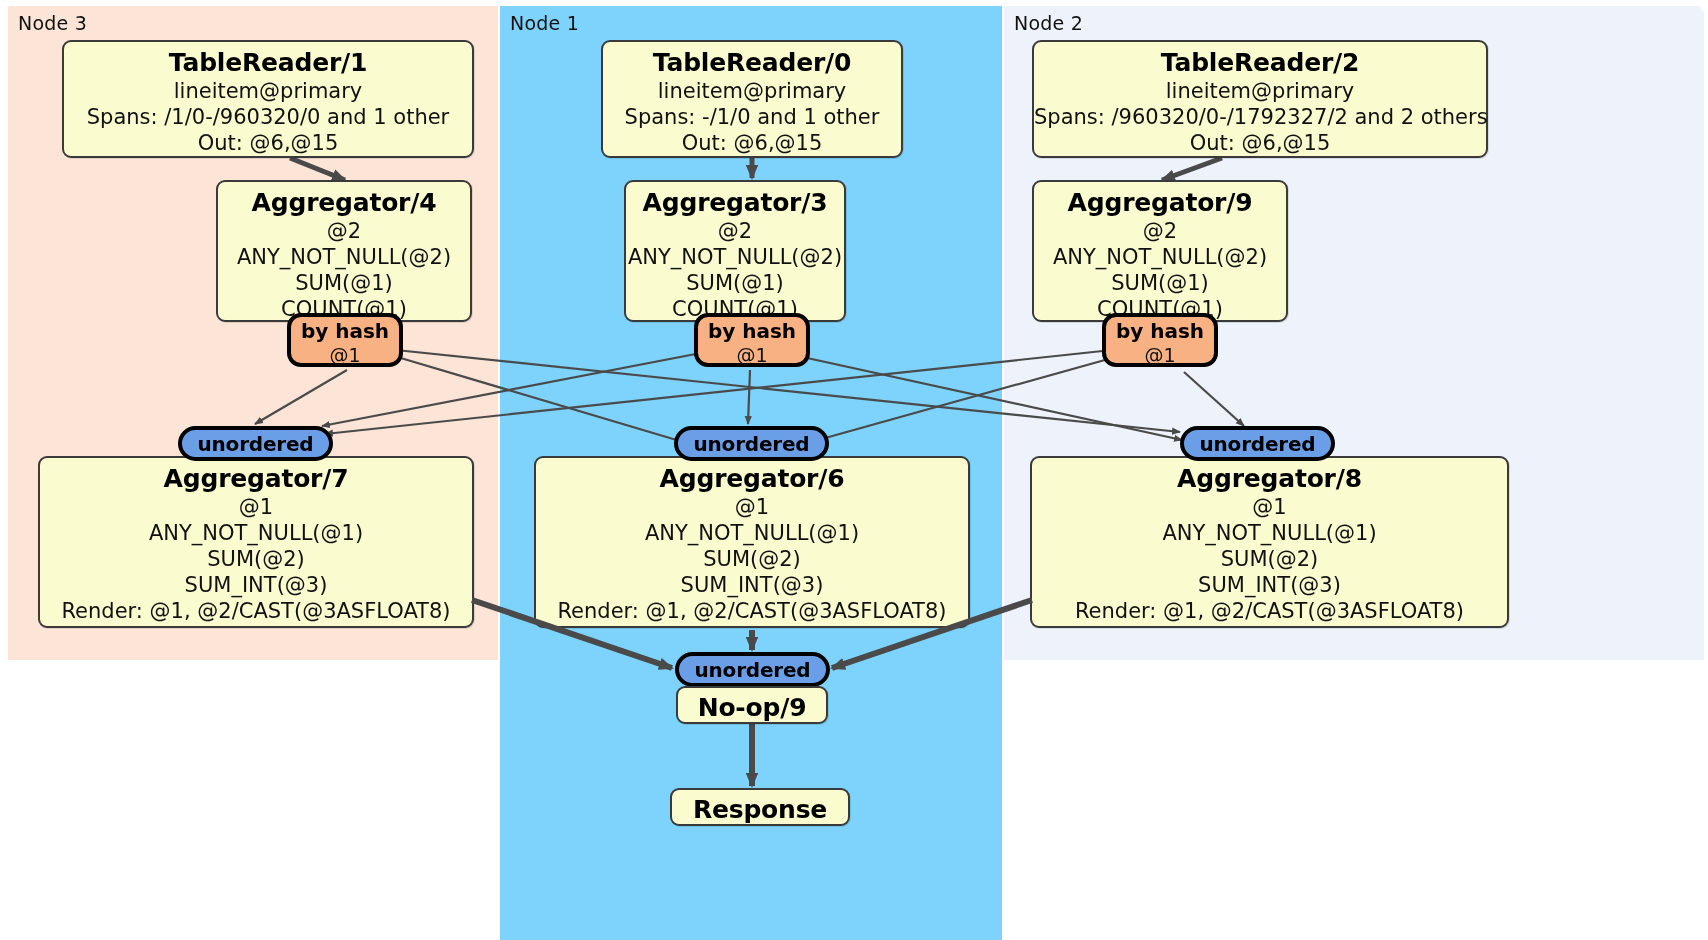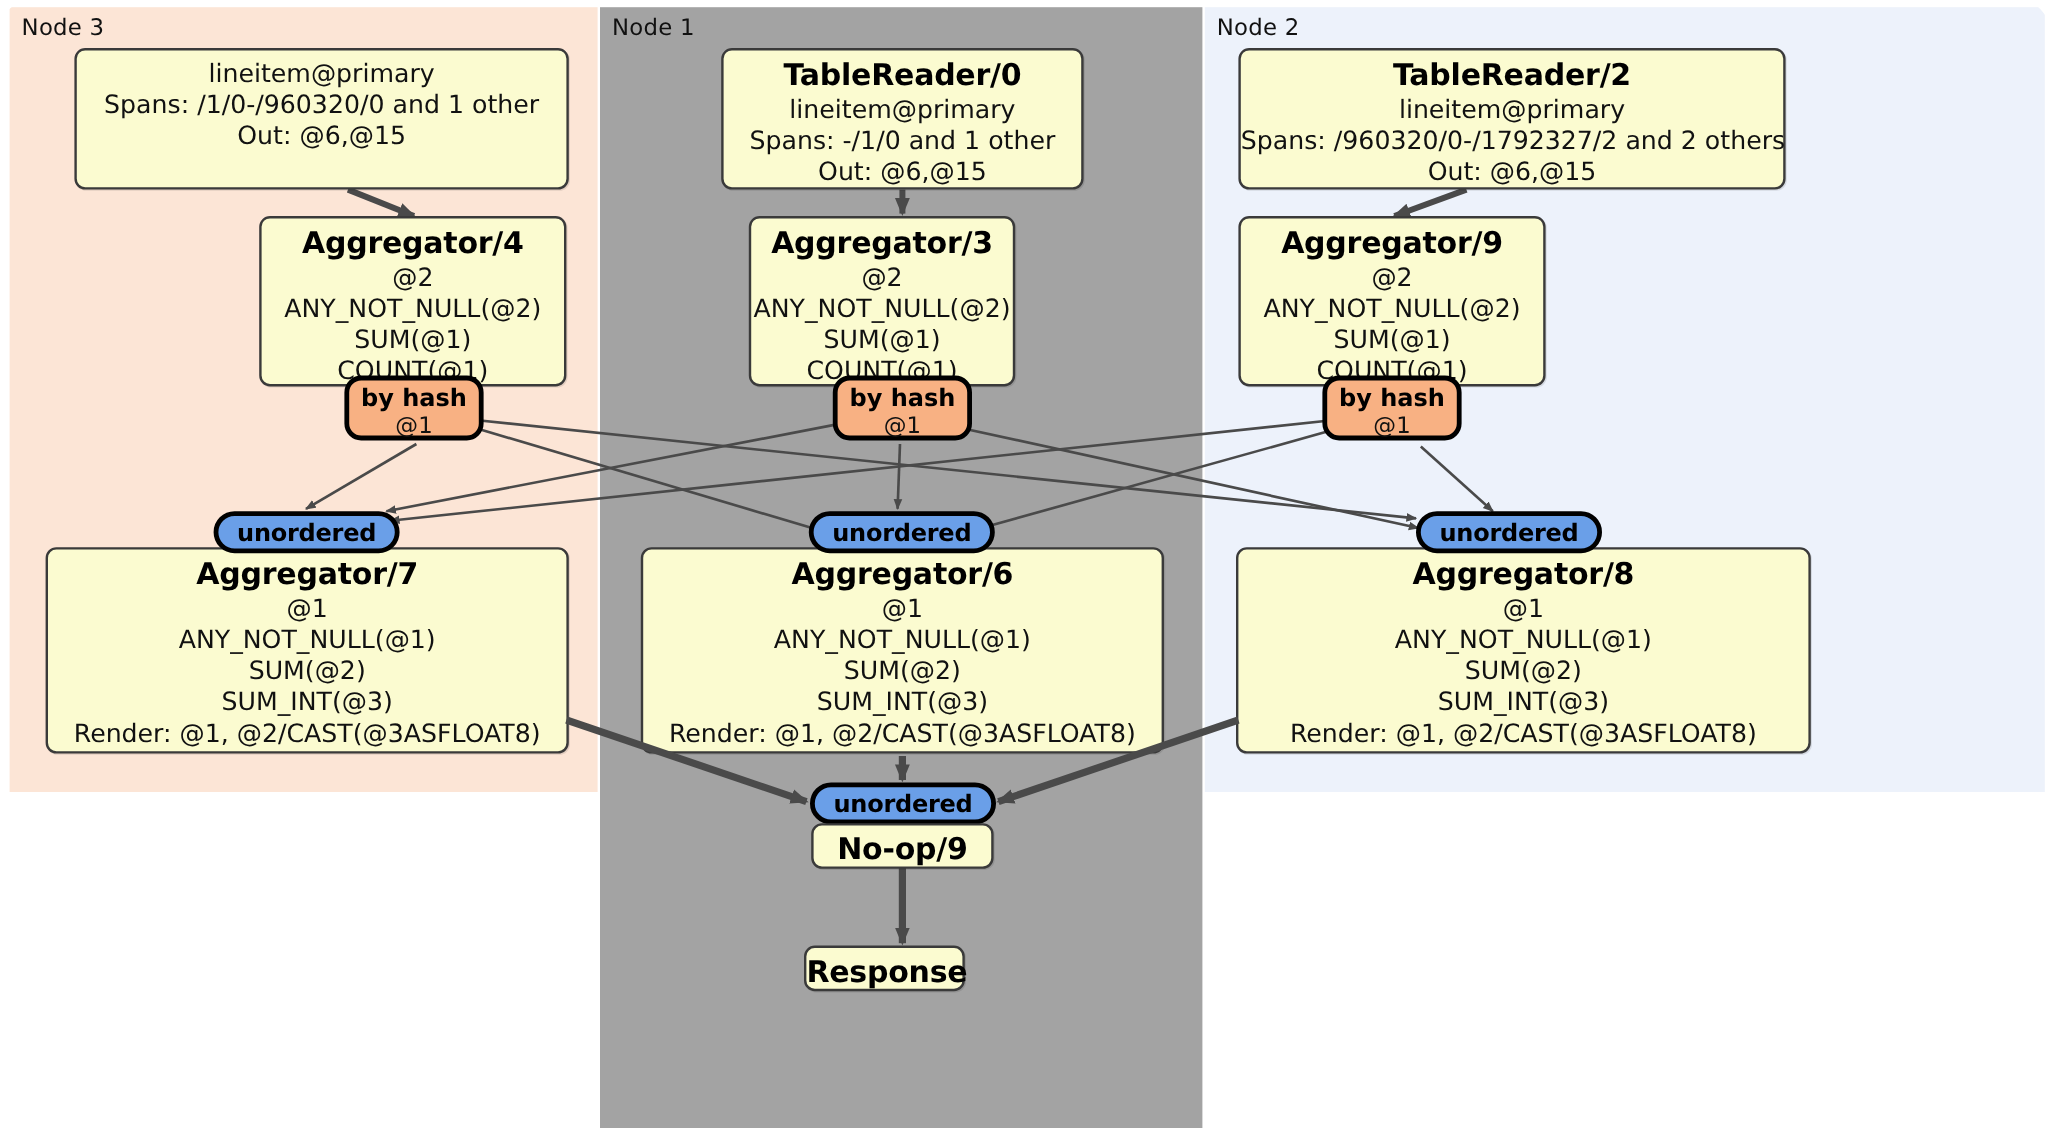--- a/index.html
+++ b/index.html
@@ -123,21 +123,21 @@
 </style>
 </head>
 <body>
 
 <div id="canvas">
 
   <div class="node-panel" style="left:8px; top:6px; width:490px; height:654px; background:#fce5d6;">
     <span class="node-label">Node 3</span>
   </div>
 
-  <div class="node-panel" style="left:500px; top:6px; width:502px; height:934px; background:#a3a3a3;">
+  <div class="node-panel" style="left:500px; top:6px; width:502px; height:934px; background:#7dd3fc;">
     <span class="node-label">Node 1</span>
   </div>
 
   <div class="node-panel" style="left:1004px; top:6px; width:700px; height:654px; background:#edf2fb;">
     <span class="node-label">Node 2</span>
   </div>
 
   <svg id="edges" viewBox="0 0 1708 940">
     <defs>
       <marker id="arrowThin" markerWidth="9" markerHeight="9" refX="8" refY="4.2" orient="auto" markerUnits="userSpaceOnUse">
@@ -159,20 +159,21 @@
     <path d="M 706,352 L 322,426" stroke="#4a4a4a" stroke-width="2.2" fill="none" marker-end="url(#arrowThin)"></path>
     <path d="M 750,370 L 748,424" stroke="#4a4a4a" stroke-width="2.2" fill="none" marker-end="url(#arrowThin)"></path>
     <path d="M 798,356 L 1182,440" stroke="#4a4a4a" stroke-width="2.2" fill="none" marker-end="url(#arrowThin)"></path>
 
     <path d="M 1112,350 L 325,434" stroke="#4a4a4a" stroke-width="2.2" fill="none" marker-end="url(#arrowThin)"></path>
     <path d="M 1112,358 L 818,440" stroke="#4a4a4a" stroke-width="2.2" fill="none" marker-end="url(#arrowThin)"></path>
     <path d="M 1184,372 L 1244,426" stroke="#4a4a4a" stroke-width="2.2" fill="none" marker-end="url(#arrowThin)"></path>
   </svg>
 
   <div class="proc" style="left:62px; top:40px; width:412px; height:118px;">
+    <div class="title">TableReader/1</div>
     <div class="line">lineitem@primary</div>
     <div class="line">Spans: /1/0-/960320/0 and 1 other</div>
     <div class="line">Out: @6,@15</div>
   </div>
 
   <div class="proc" style="left:601px; top:40px; width:302px; height:118px;">
     <div class="title">TableReader/0</div>
     <div class="line">lineitem@primary</div>
     <div class="line">Spans: -/1/0 and 1 other</div>
     <div class="line">Out: @6,@15</div>
@@ -273,17 +274,17 @@
   </svg>
 
   <div class="badge unordered" style="left:675px; top:652px; width:155px; height:35px; z-index:9;">
     <span class="b1">unordered</span>
   </div>
 
   <div class="proc compact" style="left:676px; top:686px; width:152px; height:38px; z-index:10;">
     <div class="title">No-op/9</div>
   </div>
 
-  <div class="proc compact" style="left:670px; top:788px; width:134px; height:38px; z-index:10;">
+  <div class="proc compact" style="left:670px; top:788px; width:180px; height:38px; z-index:10;">
     <div class="title">Response</div>
   </div>
 
 </div>
 
 </body></html>

